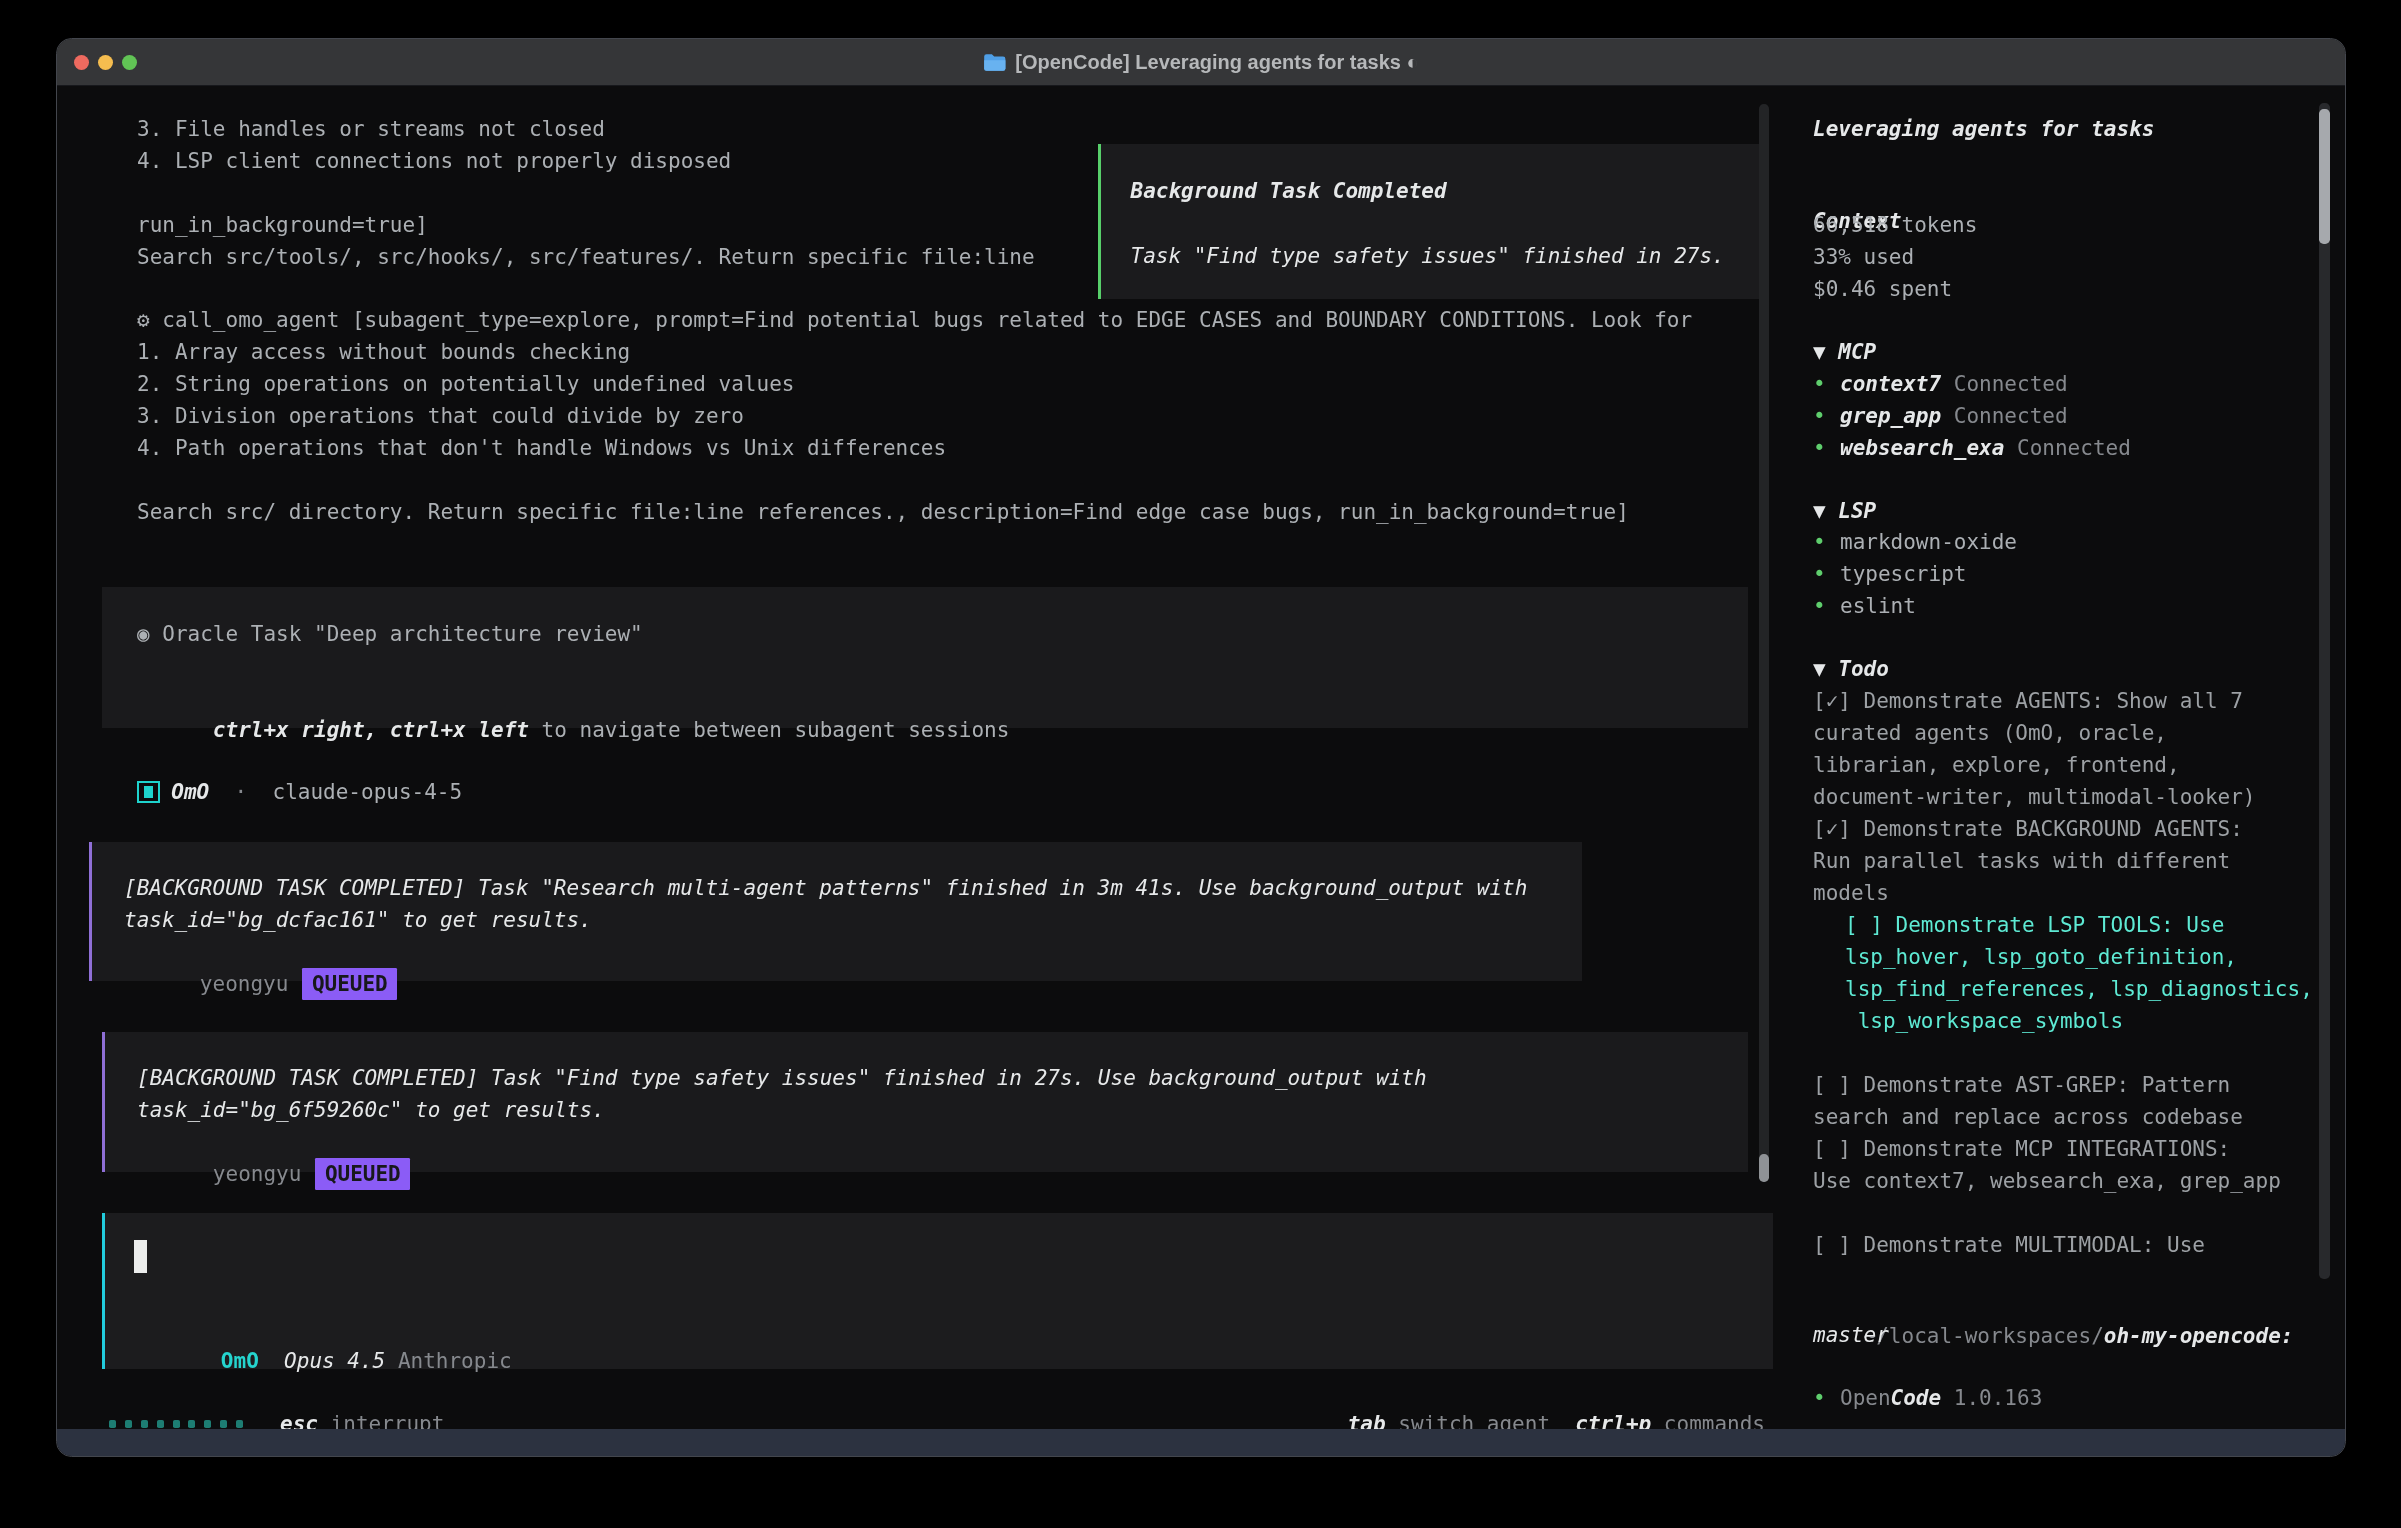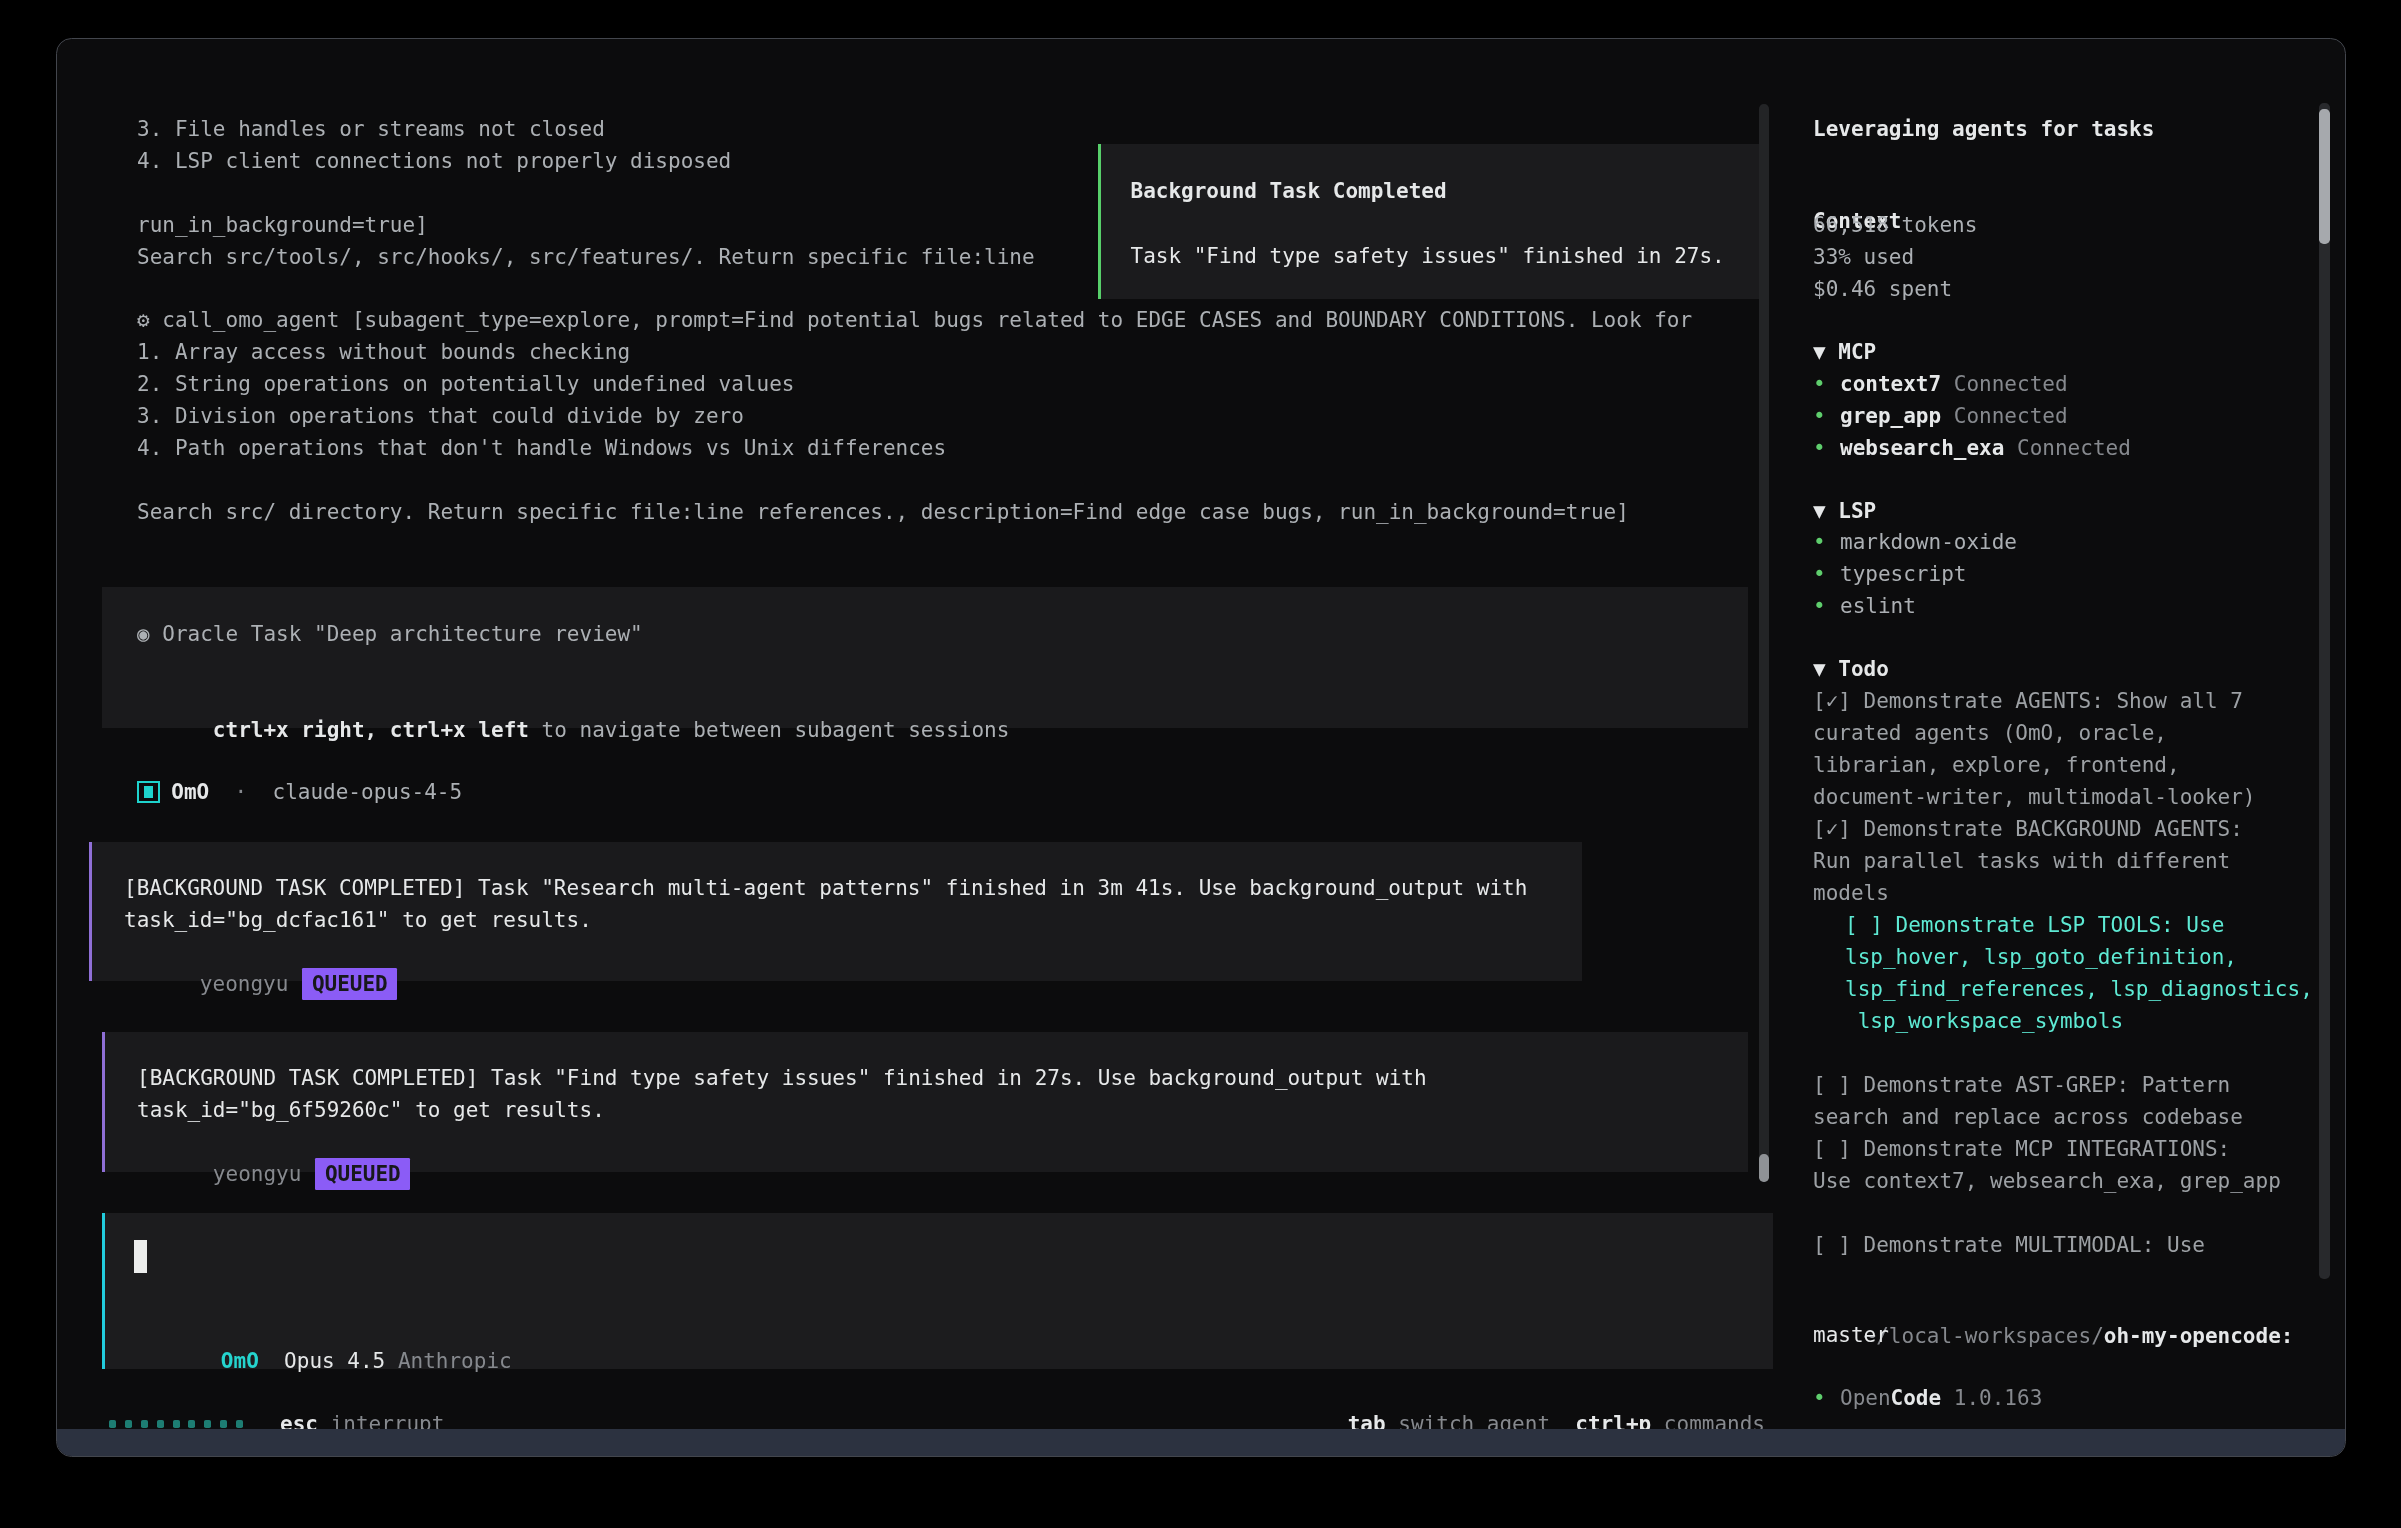--- a/index.html
+++ b/index.html
@@ -12,21 +12,21 @@
   
   .titlebar { position:absolute; left:0; top:0; width:100%; height:47px; background:#353638;
               border-bottom:1.2px solid #17181c; display:flex; align-items:center; justify-content:center; }
   .lights { position:absolute; left:16.5px; top:0; height:47px; display:flex; align-items:center; gap:8.9px; }
   .light { width:15.4px; height:15.4px; border-radius:50%; }
   .title-wrap { display:flex; align-items:center; gap:8.3px; font-family:"Liberation Sans",sans-serif;
                 font-weight:bold; font-size:20px; color:#b6b8ba; }
 
   
   .t { position:absolute; white-space:pre; font-size:21px; line-height:32px; }
-  .w { color:#e6e8e9; } .g { color:#acb0b4; } .d { color:#86898e; } .b { font-weight:bold; }
+  .w { color:#e6e8e9;font-style:italic; } .g { color:#acb0b4; } .d { color:#86898e; } .b { font-weight:bold; }
   .cyan { color:#25d4ce; }
   .tline { height:32px; line-height:32px; white-space:pre; font-size:21px; }
   .lines .tline { color:#acb0b4; }
   .tline.done, .tline.pending { color:#9da1a5; }
   .tline.active { color:#5eead4;margin-left:32px; }
   .tline.gap { color:transparent; }
 
   
   .card { position:absolute; background:#1a1a1c; }
   .notif { border-left:3px solid #57cf6a; border-right:3px solid #57cf6a; background:#1b1b1d; }
@@ -53,20 +53,34 @@
 
   .footer { position:absolute; left:0; bottom:0; width:100%; height:27px; background:#2c3240;
             border-radius:0 0 14px 14px; }
   .cursor { position:absolute; background:#eceded; }
 </style>
 </head>
 <body>
 
 <div class="window">
 
+  <div class="titlebar">
+    <div class="lights">
+      <span class="light" style="background:#ee6a5f"></span>
+      <span class="light" style="background:#f5bd4f"></span>
+      <span class="light" style="background:#61c455"></span>
+    </div>
+    <div class="title-wrap">
+      <svg width="23.6" height="19" viewBox="0 0 40 32">
+        <path d="M2 6 q0-4 4-4 h9 l4 4 h15 q4 0 4 4 v16 q0 4-4 4 h-28 q-4 0-4-4 z" fill="#4f9fe6"></path>
+        <path d="M2 12 h36 v14 q0 4-4 4 h-28 q-4 0-4-4 z" fill="#68b2f0"></path>
+      </svg>
+      <span>[OpenCode] Leveraging agents for tasks ◐</span>
+    </div>
+  </div>
 
   <div class="t lines g" style="left:80px; top:74px;"><div class="tline">3. File handles or streams not closed</div><div class="tline">4. LSP client connections not properly disposed</div><div class="tline">&nbsp;</div><div class="tline">run_in_background=true]</div><div class="tline">Search src/tools/, src/hooks/, src/features/. Return specific file:line</div></div>
 
   <div class="card notif" style="left:1041px; top:105px; width:671px; height:155px;">
     <div class="t w b" style="left:29.5px; top:31px;">Background Task Completed</div>
     <div class="t w" style="left:29.5px; top:96px;">Task "Find type safety issues" finished in 27s.</div>
   </div>
 
   <div class="t lines g" style="left:80px; top:265px;"><div class="tline">⚙ call_omo_agent [subagent_type=explore, prompt=Find potential bugs related to EDGE CASES and BOUNDARY CONDITIONS. Look for</div><div class="tline">1. Array access without bounds checking</div><div class="tline">2. String operations on potentially undefined values</div><div class="tline">3. Division operations that could divide by zero</div><div class="tline">4. Path operations that don't handle Windows vs Unix differences</div><div class="tline">&nbsp;</div><div class="tline">Search src/ directory. Return specific file:line references., description=Find edge case bugs, run_in_background=true]</div></div>
 

